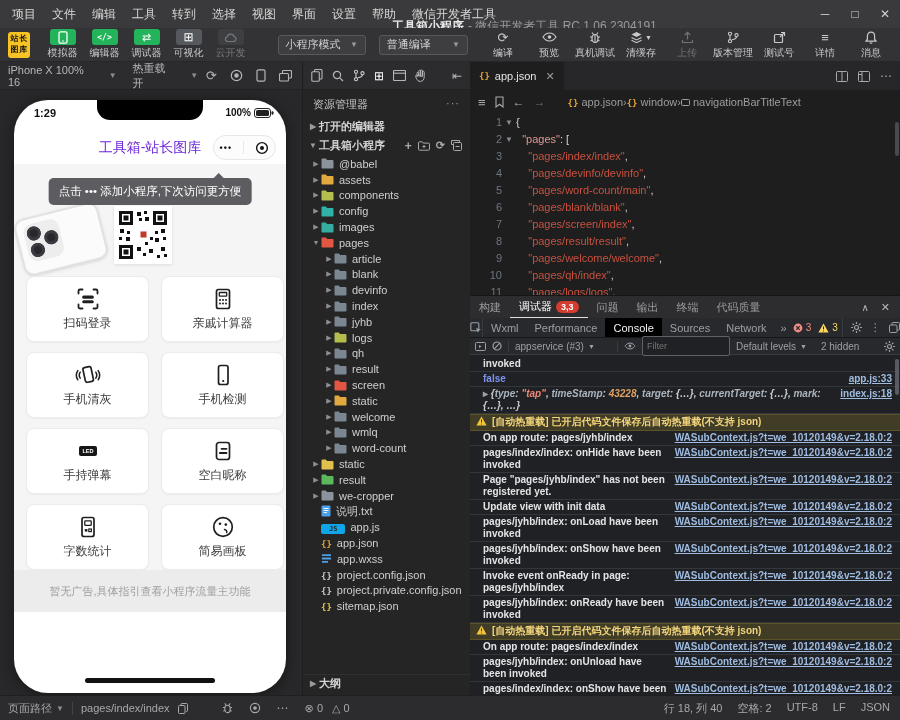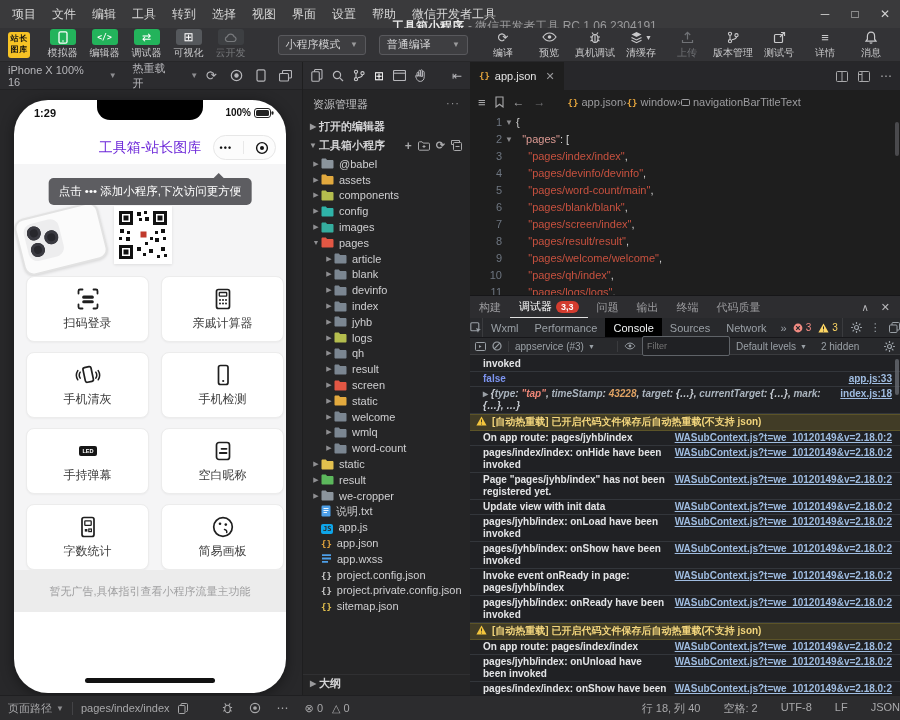--- a/index.html
+++ b/index.html
@@ -76,21 +76,21 @@
 .exp-header .more{margin-left:auto;color:#9a9a9c;letter-spacing:1px}
 .exp-section{display:flex;align-items:center;height:19px;padding:0 4px;font-weight:bold;color:#d4d4d6}
 .exp-section .arr{width:12px;color:#9a9a9c;font-size:8px;text-align:center}
 .exp-section .sic{display:flex;gap:6px;margin-left:auto;margin-right:4px;color:#a9a9ab}
 .tree{margin-top:1px}
 .trow{display:flex;align-items:center;height:15.8px;color:#cfcfd1;white-space:nowrap}
 .trow .arr{width:10px;font-size:7px;color:#8f8f92;text-align:center;flex:none}
 .trow .nm{margin-left:5px;font-size:11px}
 .ind1{padding-left:8px}.ind2{padding-left:21px}
 .braces{font-family:"DejaVu Sans Mono",monospace;font-size:9px;font-weight:bold}
-.jsbox{background:#0ea5e9;color:#2b2b2b;font-size:7px;font-weight:bold;padding:1px 2px;border-radius:2px;font-family:"DejaVu Sans Mono",monospace}
+.jsbox{background:#0ea5e9;color:#2b2b2b;font-size:7px;font-weight:bold;padding:1px 8px;border-radius:2px;font-family:"DejaVu Sans Mono",monospace}
 .outline-row{position:absolute;bottom:3px;left:0;right:0;display:flex;align-items:center;height:18px;padding:0 4px;font-weight:bold;color:#d4d4d6;border-top:1px solid #303032}
 .outline-row .arr{width:12px;color:#9a9a9c;font-size:8px;text-align:center}
 
 .rightpane{position:relative;flex:1;background:#1e1e1e;min-width:0}
 .ed-tabs{height:28px;background:#27272a;display:flex;align-items:stretch}
 .tab{display:flex;align-items:center;gap:5px;padding:0 9px;background:#1e1e1e;font-size:11px;color:#e4e4e4}
 .tab .close{color:#9a9a9c;margin-left:4px}
 .ed-tab-actions{display:flex;align-items:center;gap:10px;margin-left:auto;margin-right:8px;color:#a9a9ab}
 .breadcrumb{height:24px;display:flex;align-items:center;font-size:11px;color:#9d9da0;gap:4px;padding-left:8px}
 .breadcrumb .bicons{display:flex;align-items:center;gap:9px;margin-right:18px;color:#a9a9ab}
@@ -139,21 +139,21 @@
 .obj-line .os{color:#ee8677}
 .obj-line .on{color:#dfa263}
 .con-scroll{position:absolute;right:1px;top:63px;width:4px;height:36px;background:#6b6f76;border-radius:2px;opacity:.75}
 
 .statusbar{position:absolute;left:0;right:0;bottom:0;height:25px;background:#2c2c2e;border-top:1px solid #1f1f21;display:flex;align-items:center;font-size:11px;color:#a8a8aa}
 .sb-left{display:flex;align-items:center;gap:8px;margin-left:8px}
 .sb-left .caret{font-size:8px;color:#8d8d90}
 .sb-sep{width:1px;height:13px;background:#434346}
 .sb-icons{display:flex;gap:16px;margin-left:34px;align-items:center;color:#a8a8aa}
 .sb-counts{display:flex;gap:9px;margin-left:16px}
-.sb-right{display:flex;gap:23px;margin-left:auto;white-space:nowrap}
+.sb-right{display:flex;gap:15px;margin-left:auto;margin-right:10px;white-space:nowrap}
 .ic{display:inline-flex;align-items:center;justify-content:center}
 </style>
 </head>
 <body>
 
 <div class="app">
 
   <div class="titlebar">
     <div class="menus" id="menus">
         <div class="menu-item">项目</div>

